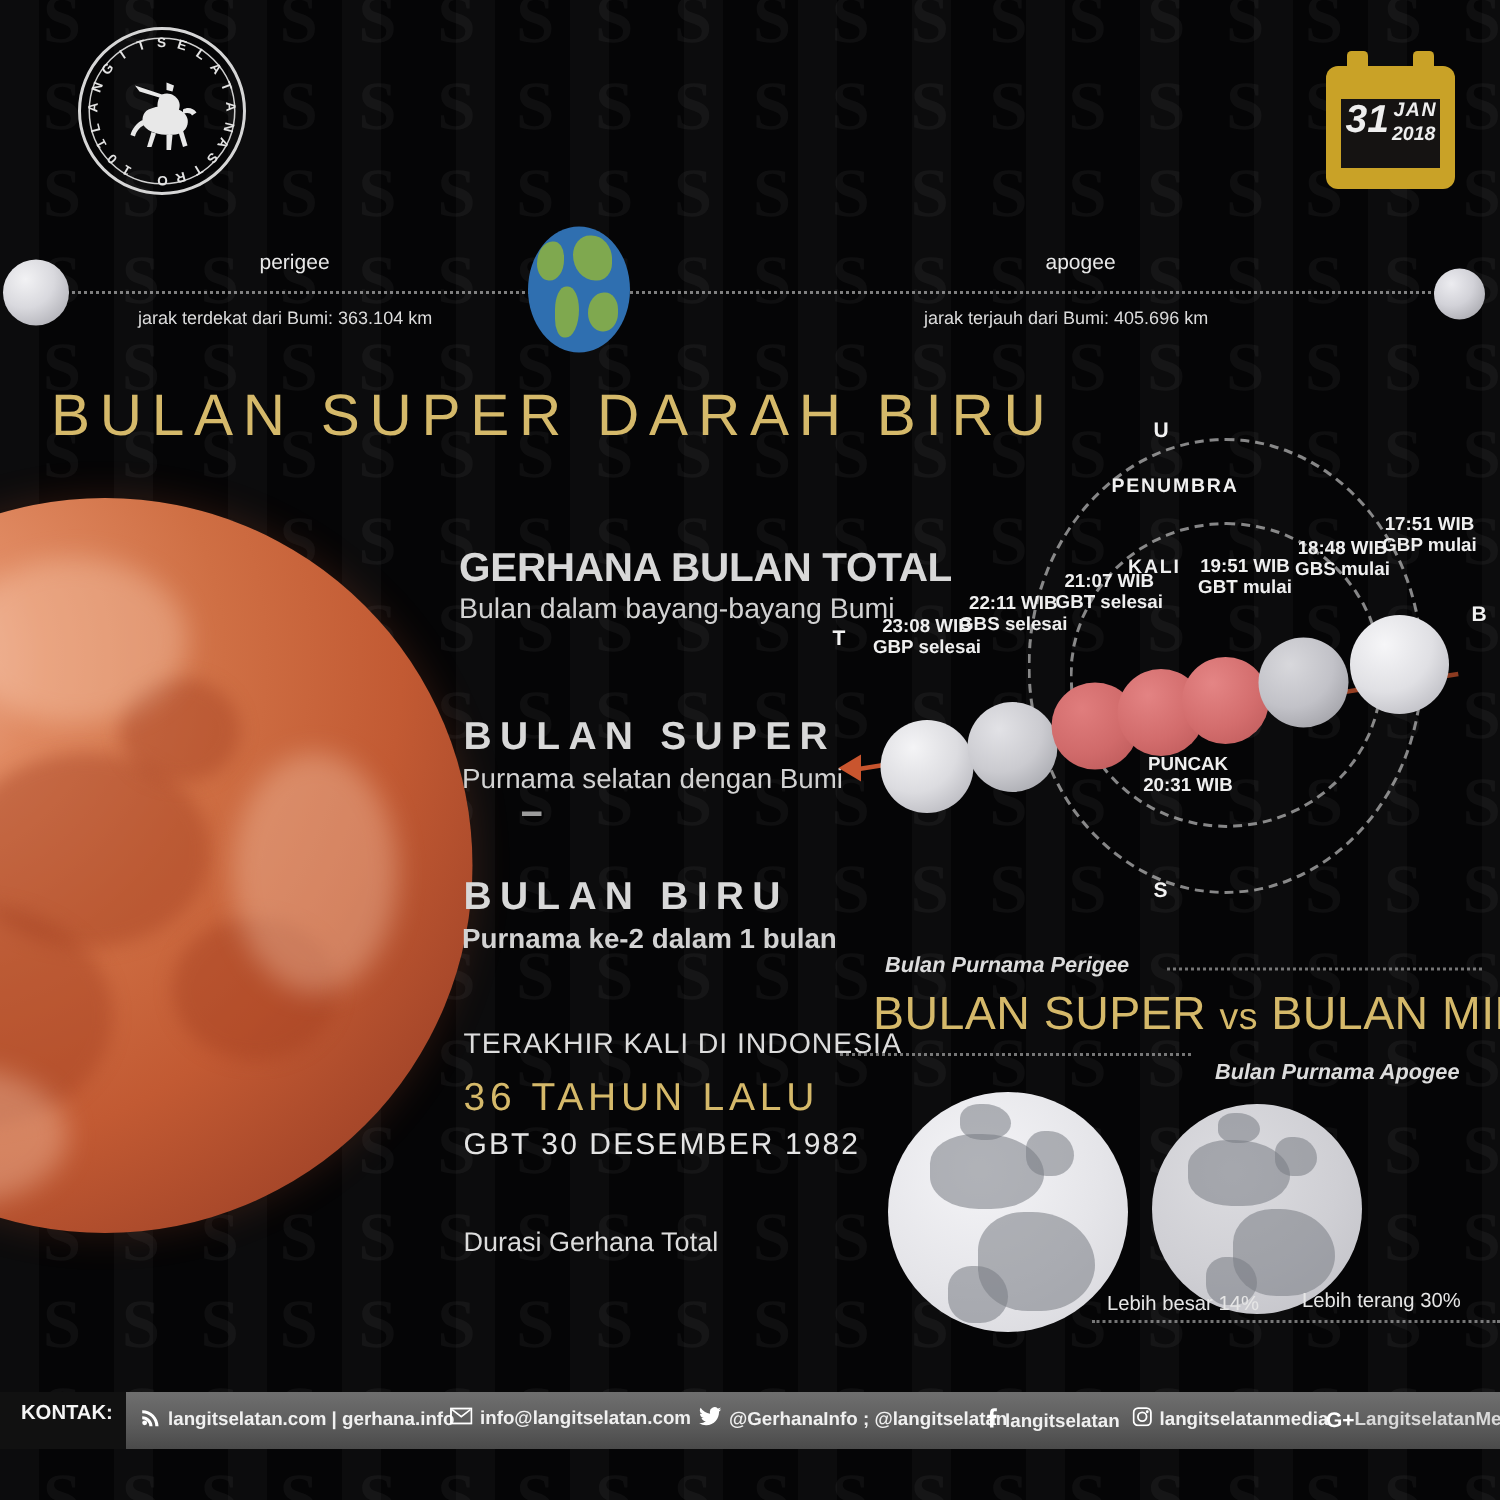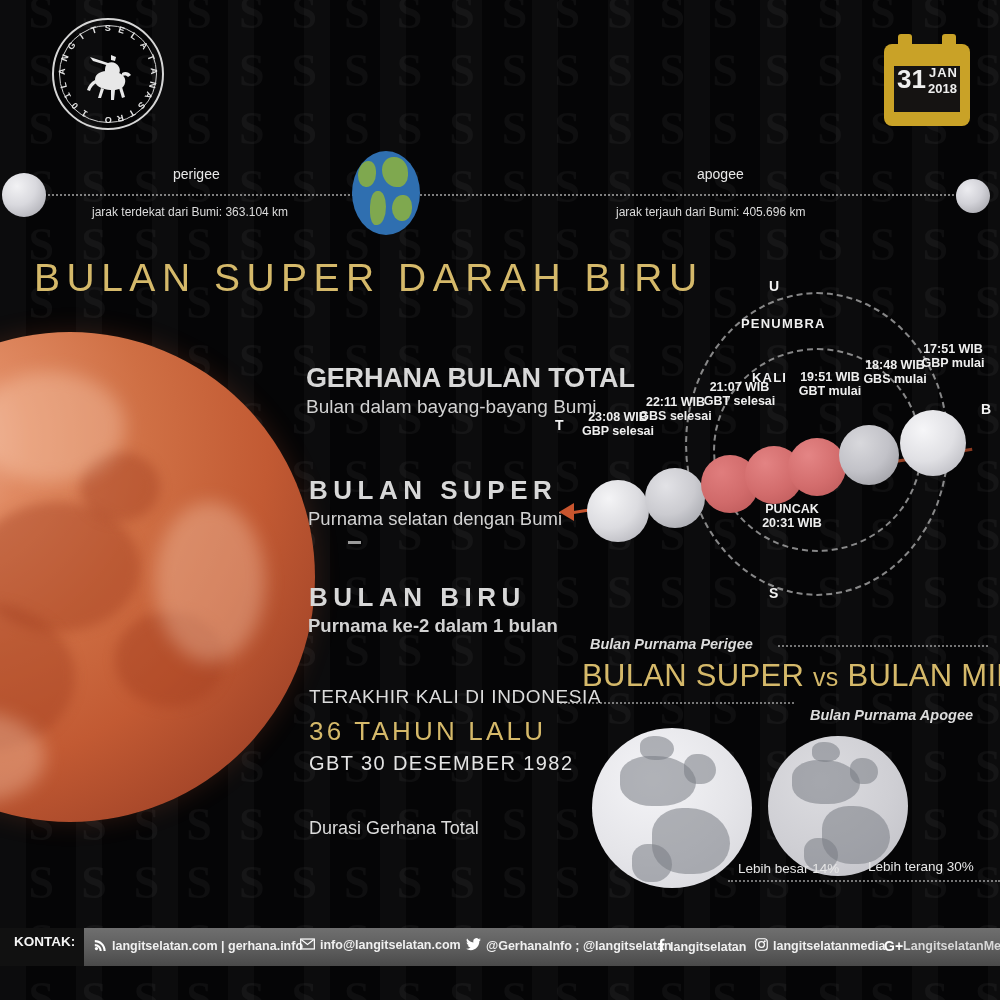--- a/index.html
+++ b/index.html
@@ -25,21 +25,21 @@
   #logo .ringtxt span{position:absolute;left:50%;top:50%;transform-origin:0 0;font-weight:bold;}
   #logo .horse{position:absolute;left:50%;top:50%;transform:translate(-50%,-48%);width:54px;height:52px;}
 
   #brand{position:absolute;left:176px;top:42px;font-size:42px;color:#f2f2f2;letter-spacing:-1px;}
   #brand .b{font-weight:bold;}
   #brand .l{font-weight:300;}
   #brand .t{font-weight:400;margin-left:16px;}
 
   
   #cal{position:absolute;left:884px;top:34px;width:86px;height:92px;}
-  .cal-body{position:absolute;left:0;top:10px;width:86px;height:82px;background:#c9a227;border-radius:8px;}
+  .cal-body{position:absolute;left:0;top:10px;width:86px;height:82px;background:#c9a227;border-radius:8px;font-style:italic;}
   .cal-tab{position:absolute;top:0;width:14px;height:20px;background:#c9a227;border-radius:3px;}
   .cal-screen{position:absolute;left:10px;top:22px;width:66px;height:46px;background:#151312;}
   .cal-day{position:absolute;left:13px;top:22px;font-size:26px;font-weight:bold;color:#eee;line-height:1;}
   .cal-mon{position:absolute;left:45px;top:22px;font-size:13px;font-weight:bold;color:#eee;letter-spacing:1px;line-height:1;}
   .cal-yr{position:absolute;left:44px;top:38px;font-size:13px;font-weight:bold;color:#eee;line-height:1;}
   .cal-dots{position:absolute;left:10px;top:72px;width:66px;height:5px;}
 
   
   #band{position:absolute;left:0;top:150px;width:1000px;height:92px;}
   #bandline{position:absolute;left:36px;top:44px;width:930px;height:0;

